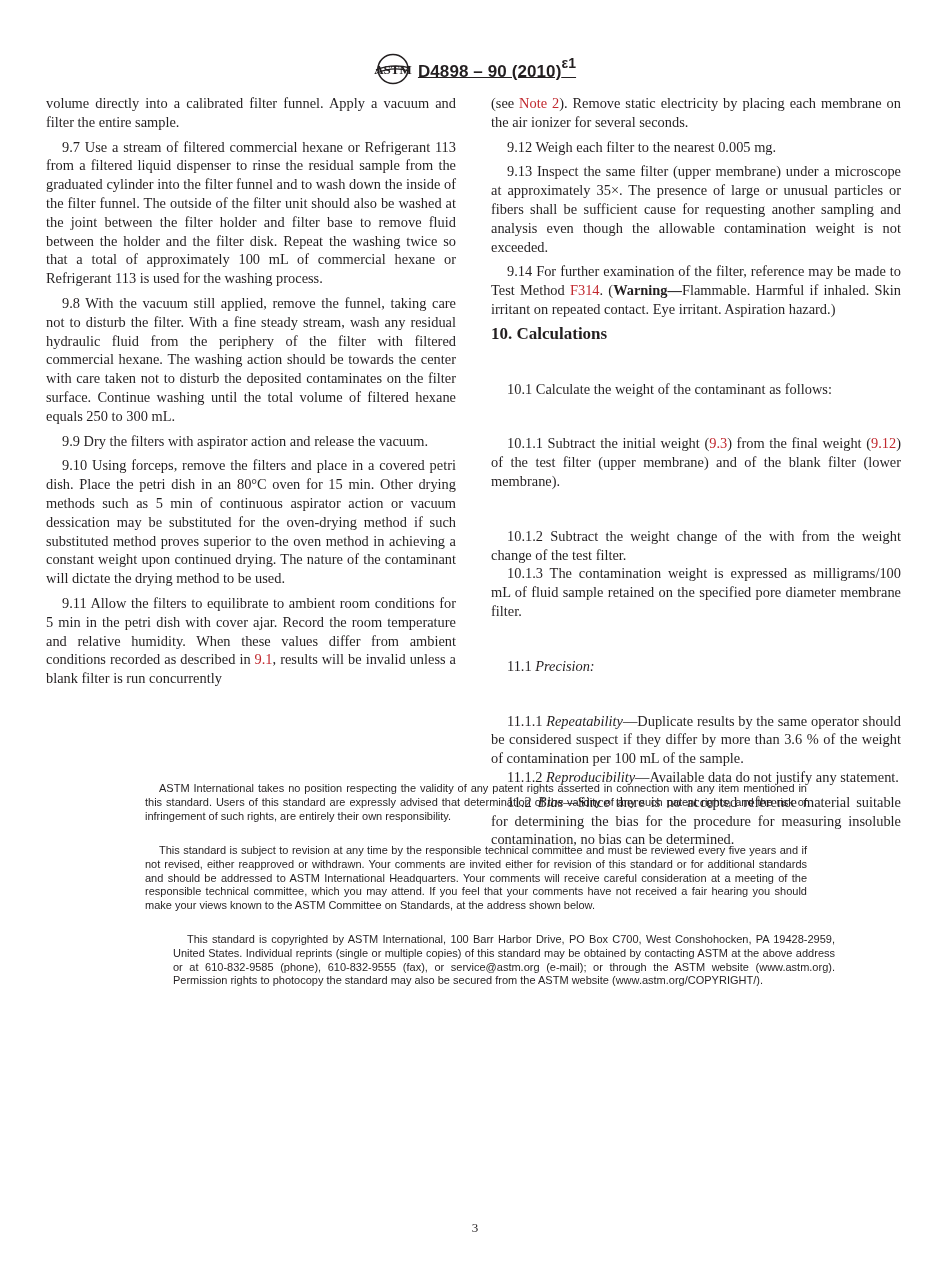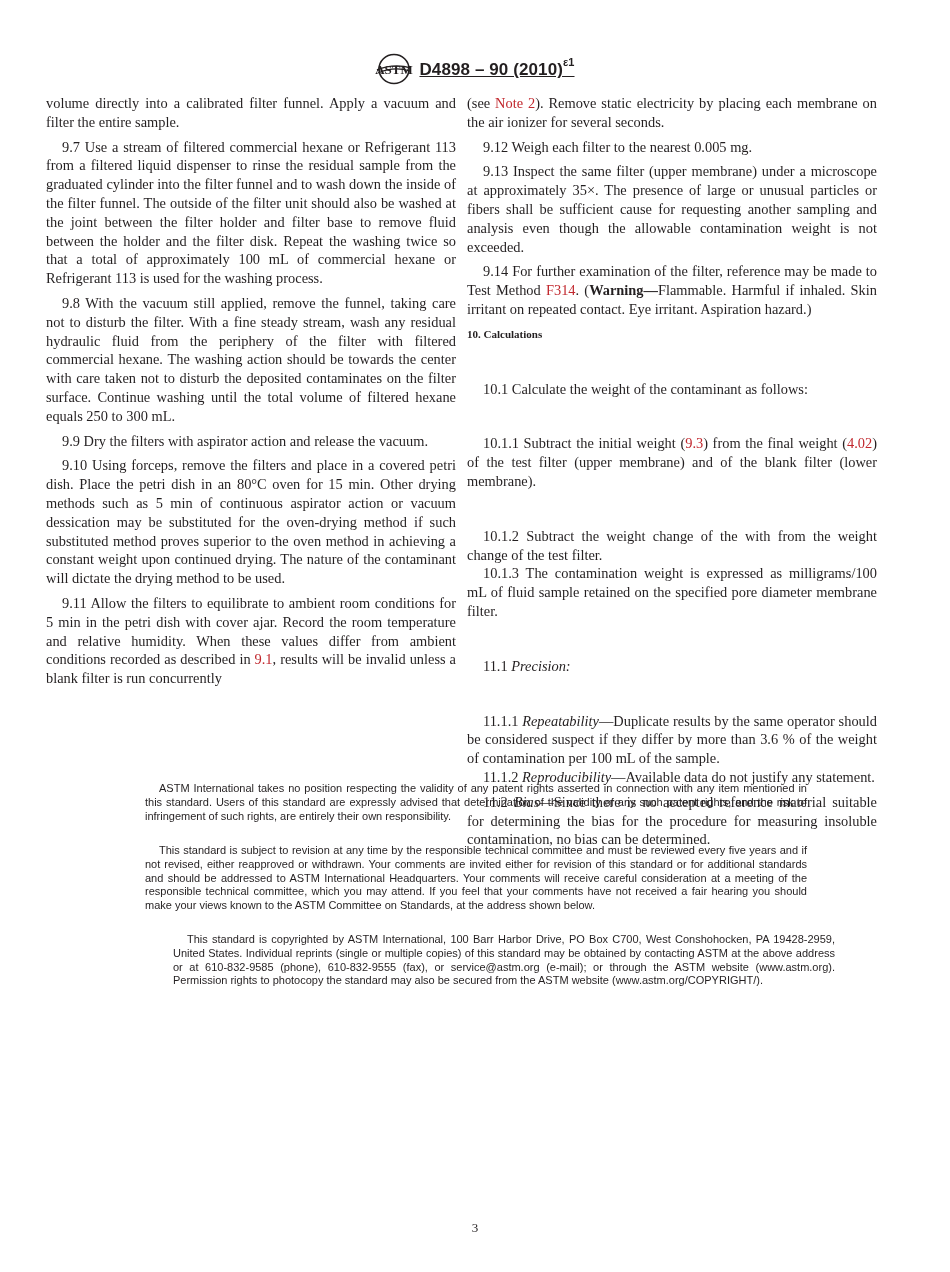--- a/index.html
+++ b/index.html
@@ -3,28 +3,28 @@
 <meta charset="utf-8">
 <style>
   html, body { margin: 0; padding: 0; background: #ffffff; }
   body { width: 950px; height: 1272px; position: relative; overflow: hidden;
          font-family: "Liberation Serif", "DejaVu Serif", serif; color: #231f20; }
   .header { position: absolute; top: 52px; left: 0; width: 950px; height: 34px;
             display: flex; justify-content: center; align-items: center; text-decoration: underline; }
   .logo { width: 38px; height: 32px; margin-right: 6px; }
   .doc-id { font-family: "Liberation Sans", "DejaVu Sans", sans-serif; font-weight: bold;
             font-size: 17px; letter-spacing: 0.1px; }
-  .doc-id sup { font-size: 11px; position: relative; top: -2px; }
+  .doc-id sup { font-size: 14px; position: relative; top: -2px; }
   .col { position: absolute; top: 94px; font-size: 14.4px; line-height: 18.8px; text-align: justify; }
   .col-left { left: 46px; width: 410px; }
-  .col-right { left: 467px; width: 410px; }
+  .col-right { left: 491px; width: 410px; }
   .p { margin: 0 0 6px 0; text-indent: 16px; }
   .p.cont { text-indent: 0; }
   .p.tight { margin-bottom: 0; margin-top: 36px; }
-  .h { font-weight: bold; margin: 4px 0 3px 0; text-indent: 0; font-size: 11px; }
+  .h { font-weight: bold; margin: 4px 0 3px 0; text-indent: 0; font-size: 17px; }
   .link { color: #c1272d; }
   .it { font-style: italic; }
   .b { font-weight: bold; }
   .footer { position: absolute; left: 145px; width: 662px; font-family: "Liberation Sans", "DejaVu Sans", sans-serif;
             font-size: 11px; line-height: 13.8px; text-align: justify; color: #231f20; }
   .footer p { margin: 0; text-indent: 14px; }
   .f1 { top: 782px; }
   .f2 { top: 844px; }
   .f3 { top: 933px; margin-left: 28px; }
   .page-num { position: absolute; top: 1220px; left: 0; width: 950px; text-align: center; font-size: 13px; }
@@ -51,21 +51,21 @@
   <p class="p"><span>9.11 Allow the filters to equilibrate to ambient room conditions for 5 min in the petri dish with cover ajar. Record the room temperature and relative humidity. When these values differ from ambient conditions recorded as described in </span><span class="link">9.1</span><span>, results will be invalid unless a blank filter is run concurrently</span></p>
 </div>
 
 <div class="col col-right">
   <p class="p cont"><span>(see </span><span class="link">Note 2</span><span>). Remove static electricity by placing each membrane on the air ionizer for several seconds.</span></p>
   <p class="p">9.12 Weigh each filter to the nearest 0.005 mg.</p>
   <p class="p">9.13 Inspect the same filter (upper membrane) under a microscope at approximately 35×. The presence of large or unusual particles or fibers shall be sufficient cause for requesting another sampling and analysis even though the allowable contamination weight is not exceeded.</p>
   <p class="p"><span>9.14 For further examination of the filter, reference may be made to Test Method </span><span class="link">F314</span><span>. (</span><span class="b">Warning—</span><span>Flammable. Harmful if inhaled. Skin irritant on repeated contact. Eye irritant. Aspiration hazard.)</span></p>
   <p class="h">10. Calculations</p>
   <p class="p tight">10.1 Calculate the weight of the contaminant as follows:</p>
-  <p class="p tight"><span>10.1.1 Subtract the initial weight (</span><span class="link">9.3</span><span>) from the final weight (</span><span class="link">4.02</span><span>) of the test filter (upper membrane) and of the blank filter (lower membrane).</span></p>
+  <p class="p tight"><span>10.1.1 Subtract the initial weight (</span><span class="link">9.3</span><span>) from the final weight (</span><span class="link">9.12</span><span>) of the test filter (upper membrane) and of the blank filter (lower membrane).</span></p>
   <p class="p tight">10.1.2 Subtract the weight change of the with from the weight change of the test filter.</p>
   <p class="p">10.1.3 The contamination weight is expressed as milligrams/100 mL of fluid sample retained on the specified pore diameter membrane filter.</p>
   <p class="p tight"><span>11.1 </span><span class="it">Precision:</span></p>
   <p class="p tight"><span>11.1.1 </span><span class="it">Repeatability</span><span>—Duplicate results by the same operator should be considered suspect if they differ by more than 3.6 % of the weight of contamination per 100 mL of the sample.</span></p>
   <p class="p"><span>11.1.2 </span><span class="it">Reproducibility</span><span>—Available data do not justify any statement.</span></p>
   <p class="p"><span>11.2 </span><span class="it">Bias</span><span>—Since there is no accepted reference material suitable for determining the bias for the procedure for measuring insoluble contamination, no bias can be determined.</span></p>
 </div>
 
 <div class="footer f1">
     <p>ASTM International takes no position respecting the validity of any patent rights asserted in connection with any item mentioned in this standard. Users of this standard are expressly advised that determination of the validity of any such patent rights, and the risk of infringement of such rights, are entirely their own responsibility.</p>

